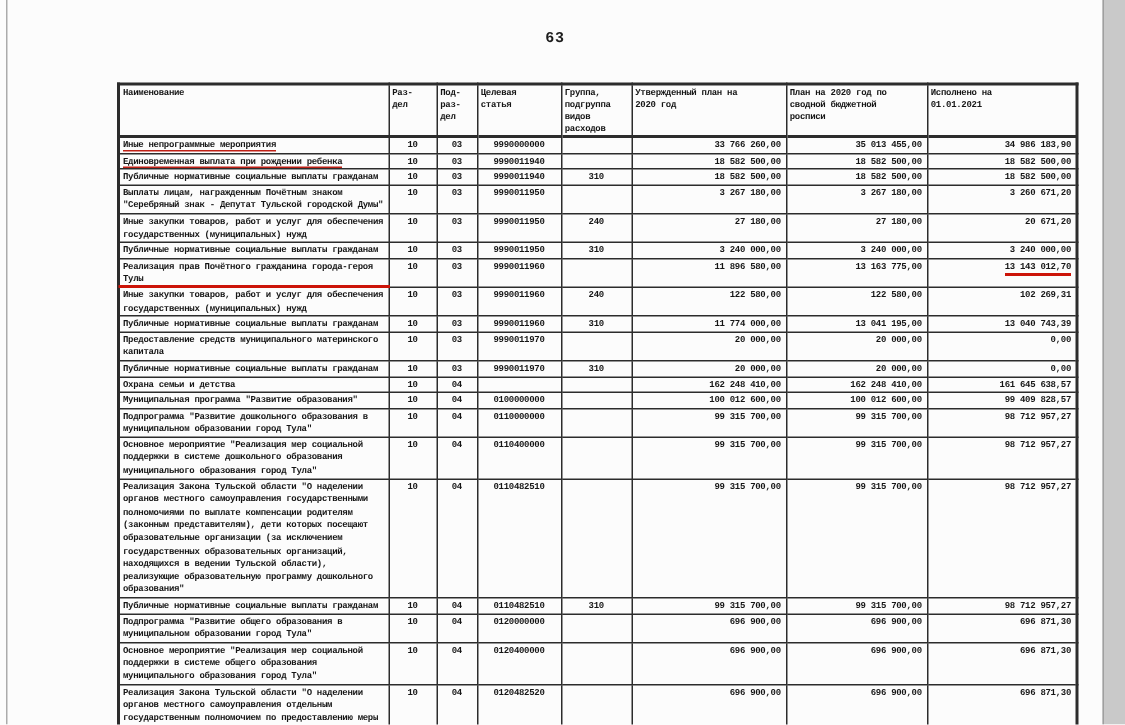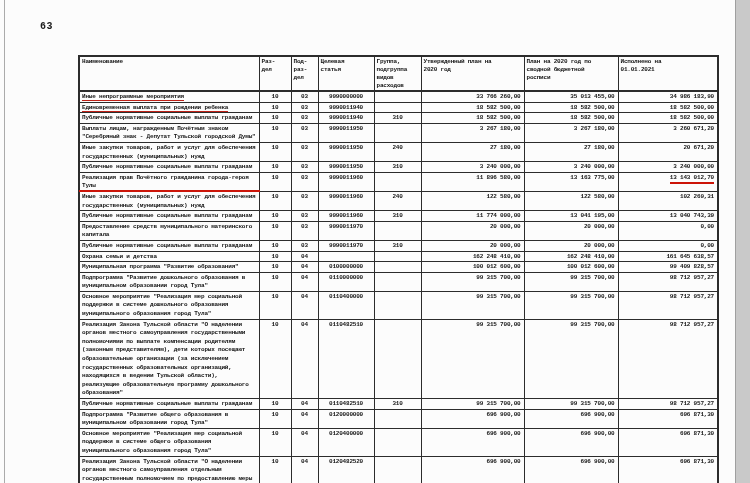--- a/index.html
+++ b/index.html
@@ -17,21 +17,21 @@
     background: #ababab;
   }
   .edge-right-band {
     position: absolute; right: 0; top: 0;
     width: 15px; height: 100%;
     background: #c9c9c9;
     border-left: 1px solid #9f9f9f;
   }
   .page-number {
     position: absolute; top: 21px; left: 40px; width: 660px;
-    text-align: left;
+    text-align: center;
     font-size: 10px; font-weight: bold; color: #1c1c1c;
     letter-spacing: 0.5px;
   }
   table.budget {
     position: absolute; left: 78px; top: 55px;
     width: 639px;
     border-collapse: collapse;
     table-layout: fixed;
     border: 2px solid #2c2c2c;
   }

